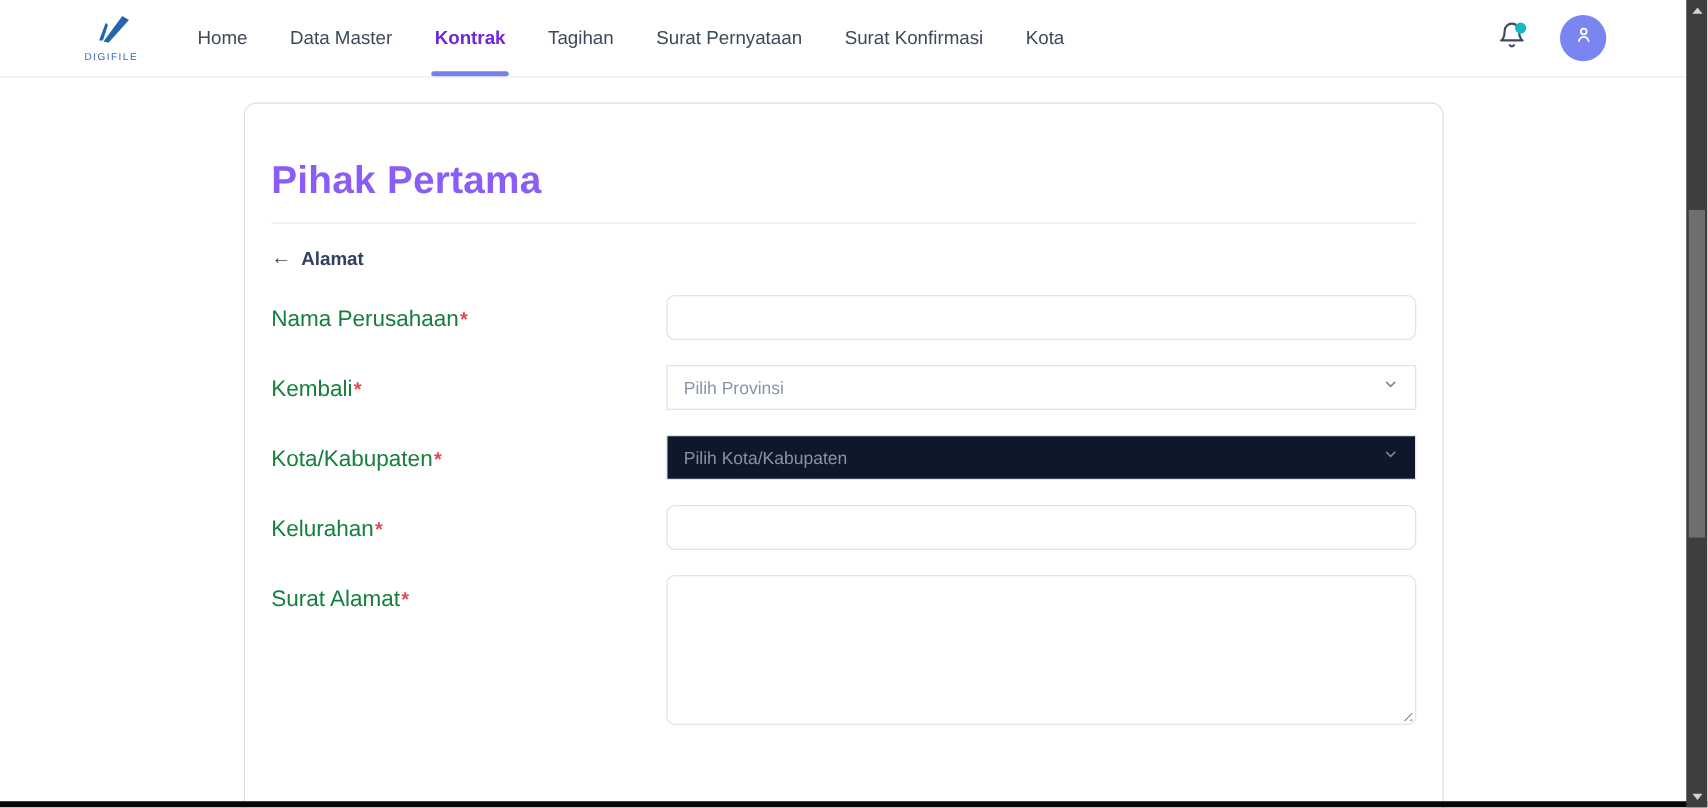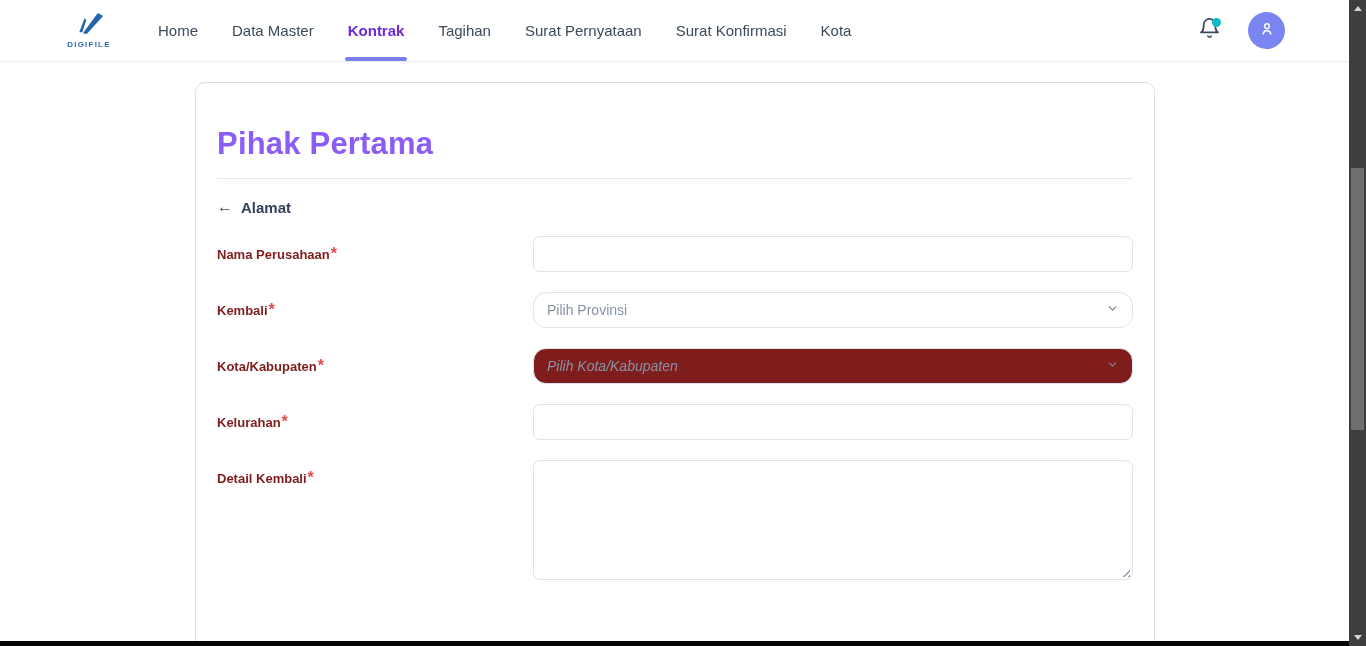--- a/index.html
+++ b/index.html
@@ -12,21 +12,21 @@
     color:#3a4556;
   }
 
   
   .header {
     position:absolute; top:0; left:0; width:1349px; height:62px;
     background:#fff; border-bottom:1px solid #e9ecf1;
     display:flex; align-items:center; padding:0 64px 0 60px; z-index:5;
   }
   .logo { display:flex; flex-direction:column; align-items:center; width:58px; cursor:pointer; }
-  .logo-text { font-size:8px; letter-spacing:1.2px; color:#2e6cb5; margin-top:1px; font-weight:700; }
+  .logo-text { font-size:8px; letter-spacing:1.2px; color:#2e6cb5; margin-top:1px; font-weight:400; }
   .nav { display:flex; align-items:center; gap:34px; margin-left:40px; height:100%; }
   .nav-item {
     position:relative; font-size:15px; font-weight:500; color:#3d4a5a;
     cursor:pointer; display:flex; align-items:center; height:100%;
     white-space:nowrap;
     text-align:center;
   }
   .nav-item.active { color:#6d28d9; font-weight:600; }
   .nav-item.active::after {
     content:""; position:absolute; left:-3px; right:-3px; bottom:0;
@@ -57,35 +57,35 @@
   .back-link {
     margin-top:19px; display:inline-flex; align-items:center; gap:8px;
     font-size:15px; font-weight:700; color:#33415c; cursor:pointer;
   }
   .back-arrow { font-size:16px; font-weight:400; color:#3d4a5c; }
 
   
   .form { margin-top:20px; }
   .form-row { display:flex; margin-bottom:20px; }
   .label-col { width:316px; padding-top:9px; }
-  .field-label { font-size:13px; font-weight:700; color:#7f1d1d; }
+  .field-label { font-size:18px; font-weight:400; color:#15803d; }
   .req { color:#e5484d; margin-left:1px; font-weight:600; }
   .field-col { flex:1; position:relative; }
 
   .text-input {
     width:100%; height:36px; border:1px solid #dee3ec; border-radius:7px;
     padding:0 14px; font-size:14px; color:#3a4556; outline:none; background:#fff;
     font-family:"Liberation Sans", sans-serif;
   }
   .select-box {
-    width:100%; height:36px; border:1px solid #dee3ec; border-radius:13px;
+    width:100%; height:36px; border:1px solid #dee3ec; border-radius:1px;
     padding:0 13px; background:#fff; display:flex; align-items:center;
     justify-content:space-between; cursor:pointer;
   }
-  .select-box.disabled { background:#7f1d1d; cursor:default;font-style:italic; }
+  .select-box.disabled { background:#0f172a; cursor:default; }
   .select-placeholder { font-size:14px; color:#8793a6; }
 
   .textarea-input {
     width:100%; height:120px; border:1px solid #dee3ec; border-radius:7px;
     padding:9px 14px; font-size:14px; color:#3a4556; outline:none; resize:none;
     font-family:"Liberation Sans", sans-serif; display:block; background:#fff;
   }
   .resize-grip {
     position:absolute; right:3px; bottom:3px; width:11px; height:11px;
     clip-path:polygon(100% 0, 100% 100%, 0 100%);
@@ -211,21 +211,21 @@
       <div class="label-col">
         <span class="field-label">Kelurahan</span><span class="req">*</span>
       </div>
       <div class="field-col">
         <input class="text-input" type="text" value="" style="">
       </div>
     </div>
 
     <div class="form-row">
       <div class="label-col">
-        <span class="field-label">Detail Kembali</span><span class="req">*</span>
+        <span class="field-label">Surat Alamat</span><span class="req">*</span>
       </div>
       <div class="field-col">
         <textarea class="textarea-input" style=""></textarea>
         <span class="resize-grip"></span>
       </div>
     </div>
 
   </div>
 </div>
 

